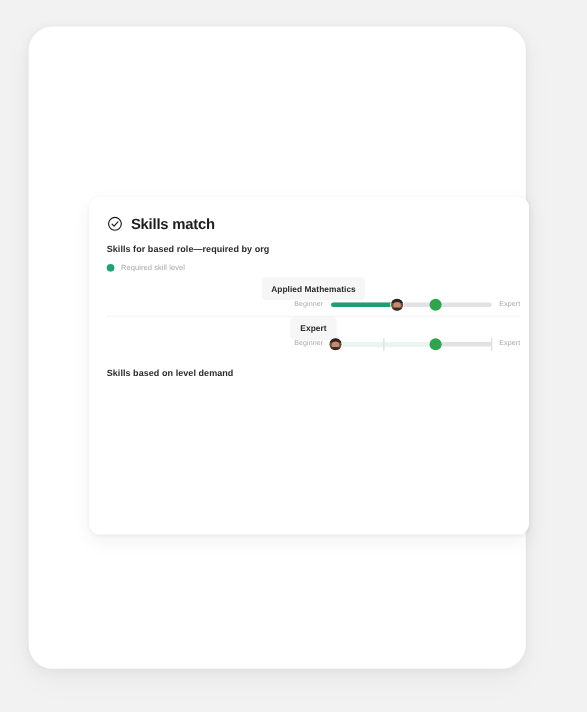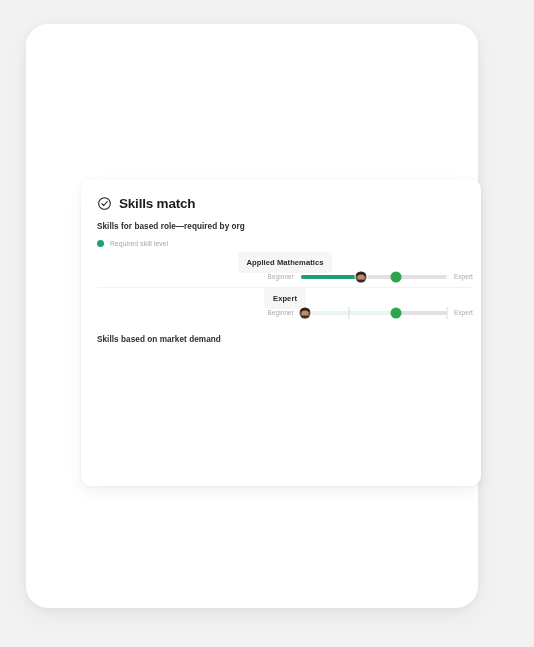--- a/index.html
+++ b/index.html
@@ -245,17 +245,17 @@
                 <span class="face"></span>
                 <span class="shoulders"></span>
             </div>
           </div>
           <span class="endpoint-label">Expert</span>
         </div>
       </div>
 
     </div>
 
-    <div class="section-heading" style="margin-top:11px">Skills based on market demand</div>
+    <div class="section-heading" style="margin-top:11px">Skills based on level demand</div>
 
 
   </div>
 </div>
 
 </body></html>

